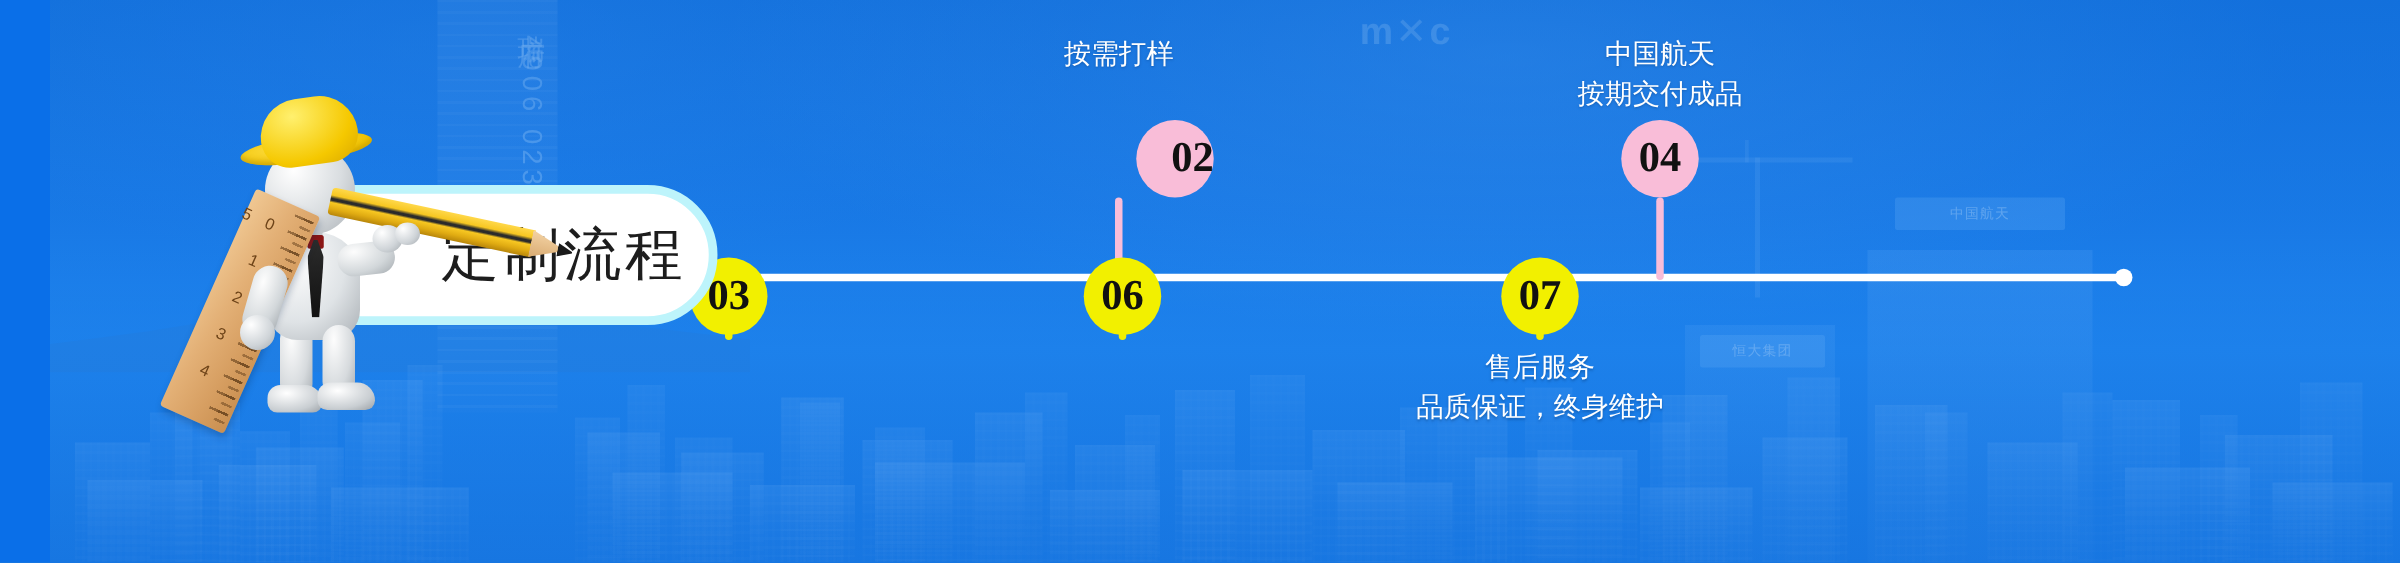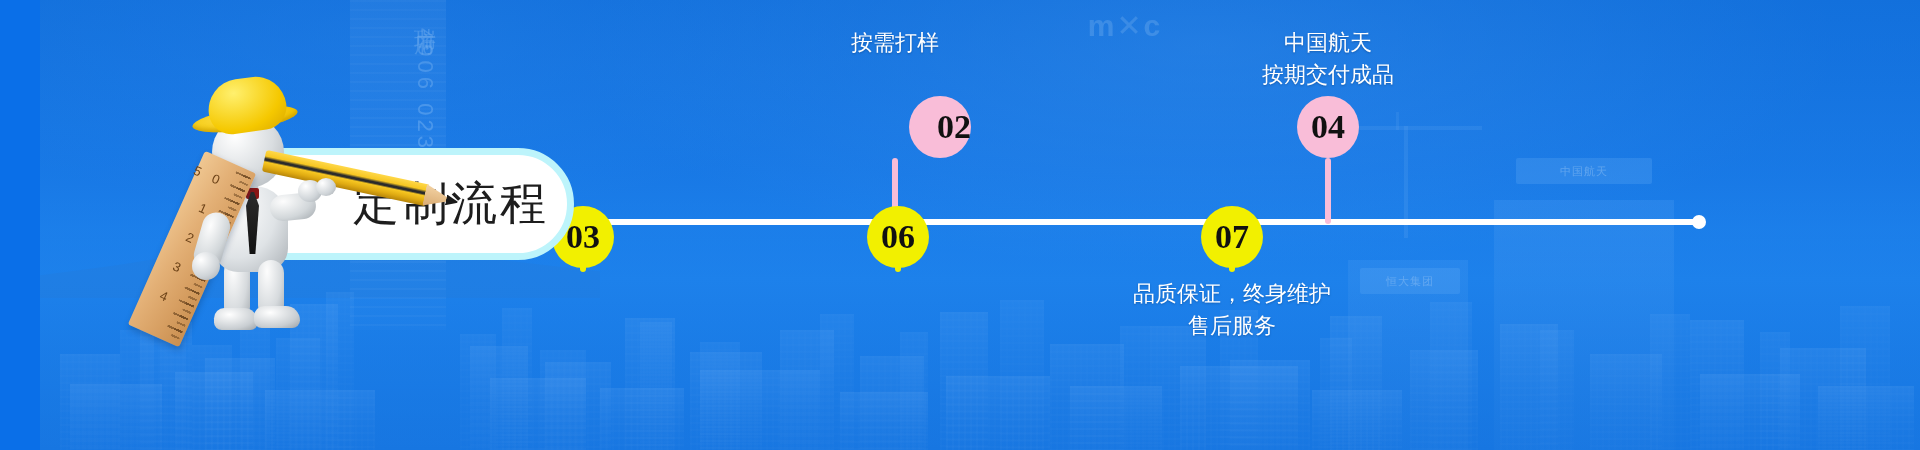--- a/index.html
+++ b/index.html
@@ -367,22 +367,22 @@
       <div>按期交付成品</div>
     </div>
   </div>
 
   <div class="step">
     <div class="stem" style="left:1229px; top:222px; height:50px; background:#f2f000;"></div>
     <div class="badge" style="left:1201px; top:206px; background:#f2f000;">
       <span>07</span>
     </div>
     <div class="cap" style="left:1082px; top:278px; width:300px;">
+      <div>售后服务</div>
       <div>品质保证，终身维护</div>
-      <div>售后服务</div>
     </div>
   </div>
 
   <div class="pill">
     <span class="pill-text">定制流程</span>
   </div>
 
   <div class="mascot">
 
     <div class="leg" style="left:54px; top:196px; width:26px; height:62px;"></div>

